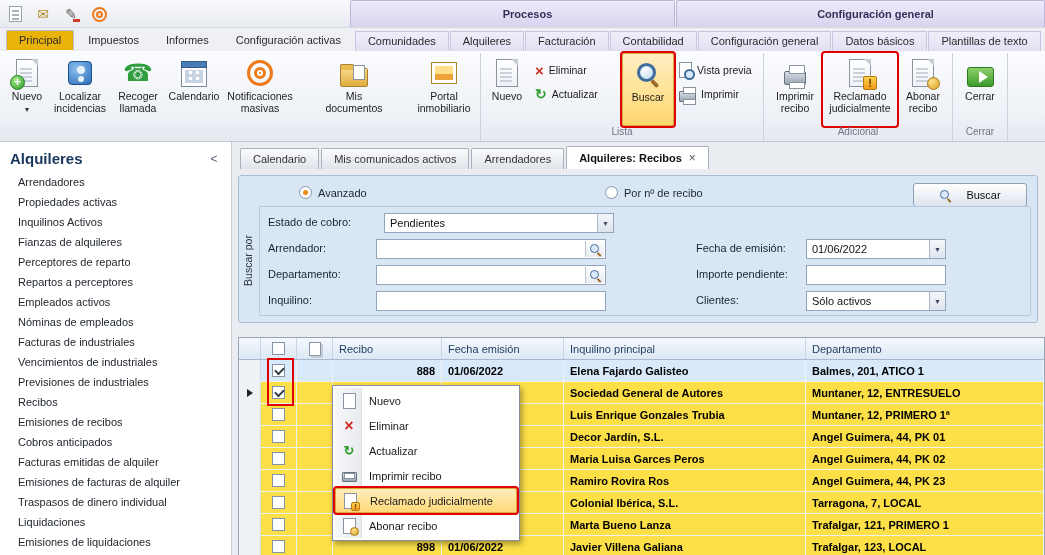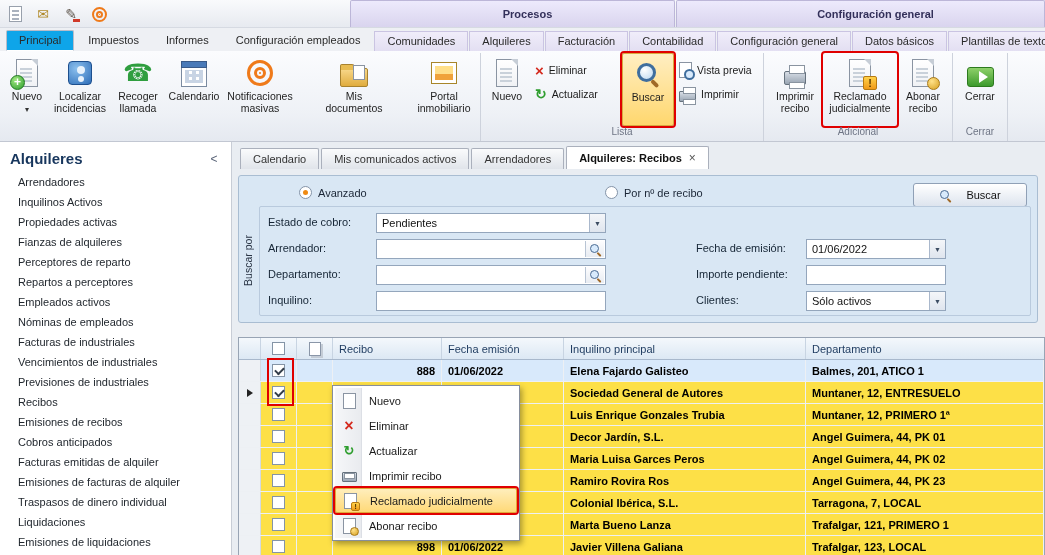--- a/index.html
+++ b/index.html
@@ -26,21 +26,21 @@
               background:linear-gradient(#edeafc,#d9d4ee); border:1px solid #bcb6d8; border-bottom:none;
               border-radius:2px 2px 0 0; color:#33305a; font-weight:bold; font-size:11px;padding-left:30px; }
   .band1 { left:350px; width:325px; }
   .band2 { left:676px; width:369px; }
 
   
   .tabrow { position:absolute; left:0; top:28px; width:100%; height:23px; display:flex; align-items:flex-end;
             padding-left:6px; background:#eef0f4; white-space:nowrap; overflow:hidden; }
   .rtab { padding:3px 12px 4px; margin-right:1px; font-size:11px; color:#2a2a2a; border:1px solid transparent; }
   .rtab.ctx { background:linear-gradient(#f0edfa,#e3dff2); border-color:#cac4e2; border-bottom:none; }
-  .rtab.active { background:#0ea5e9; border-color:#b9bdc9; border-bottom-color:#fff; border-radius:2px 2px 0 0; position:relative; z-index:2; }
+  .rtab.active { background:#eab308; border-color:#b9bdc9; border-bottom-color:#fff; border-radius:2px 2px 0 0; position:relative; z-index:2; }
 
   
   .ribbon { position:absolute; left:0; top:51px; width:100%; height:91px;
             background:linear-gradient(#fbfcfe,#eef1f6 70%,#e5e9f0); border-bottom:1px solid #c2c7d2;
             display:flex; align-items:stretch; padding:2px 0 0 2px; }
   .rgroup { display:flex; flex-direction:column; border-right:1px solid #cdd2dc; padding:0 3px; }
   .rbody { flex:1; display:flex; align-items:flex-start; }
   .rcaption { height:15px; text-align:center; font-size:10px; color:#6e7585; }
   .rbtn { display:flex; flex-direction:column; align-items:center; justify-content:flex-start;
           padding:3px 2px 1px; height:73px; border-radius:2px; }
@@ -232,21 +232,21 @@
     </div>
     <div class="ctx-band band2">
       <span>Configuración general</span>
     </div>
   </div>
 
   <div class="tabrow" id="ribbon-tabs">
       <div class="rtab active">Principal</div>
       <div class="rtab">Impuestos</div>
       <div class="rtab">Informes</div>
-      <div class="rtab">Configuración empleados</div>
+      <div class="rtab">Configuración activas</div>
       <div class="rtab ctx">Comunidades</div>
       <div class="rtab ctx">Alquileres</div>
       <div class="rtab ctx">Facturación</div>
       <div class="rtab ctx">Contabilidad</div>
       <div class="rtab ctx">Configuración general</div>
       <div class="rtab ctx">Datos básicos</div>
       <div class="rtab ctx">Plantillas de texto</div>
     </div>
 
   <div class="ribbon">
@@ -382,22 +382,22 @@
 
   <div class="main">
 
     <div class="sidebar">
       <div class="sidebar-head">
         <span class="sidebar-title">Alquileres</span>
         <span class="collapse"></span>
       </div>
       <div id="sidebar-items">
           <div class="sitem">Arrendadores</div>
+          <div class="sitem">Propiedades activas</div>
           <div class="sitem">Inquilinos Activos</div>
-          <div class="sitem">Propiedades activas</div>
           <div class="sitem">Fianzas de alquileres</div>
           <div class="sitem">Perceptores de reparto</div>
           <div class="sitem">Repartos a perceptores</div>
           <div class="sitem">Empleados activos</div>
           <div class="sitem">Nóminas de empleados</div>
           <div class="sitem">Facturas de industriales</div>
           <div class="sitem">Vencimientos de industriales</div>
           <div class="sitem">Previsiones de industriales</div>
           <div class="sitem">Recibos</div>
           <div class="sitem">Emisiones de recibos</div>
@@ -438,21 +438,21 @@
           <span>Por nº de recibo</span>
         </div>
         <div class="panel-buscar">
           <span class="mag-s"></span>
           <span>Buscar</span>
         </div>
         <div class="vlabel">Buscar por</div>
 
         <div class="formbox">
           <span class="flabel" style="left:8px;top:9px">Estado de cobro:</span>
-          <div class="finput" style="left:116px;top:6px;width:230px">
+          <div class="finput" style="left:124px;top:6px;width:230px">
             <span>Pendientes</span>
             <span class="combo-arrow"></span>
           </div>
 
           <span class="flabel" style="left:8px;top:35px">Arrendador:</span>
           <div class="finput" style="left:116px;top:32px;width:230px">
             <span></span>
             <span class="mag-btn">
                 <span class="mag-s"></span>
               </span>

